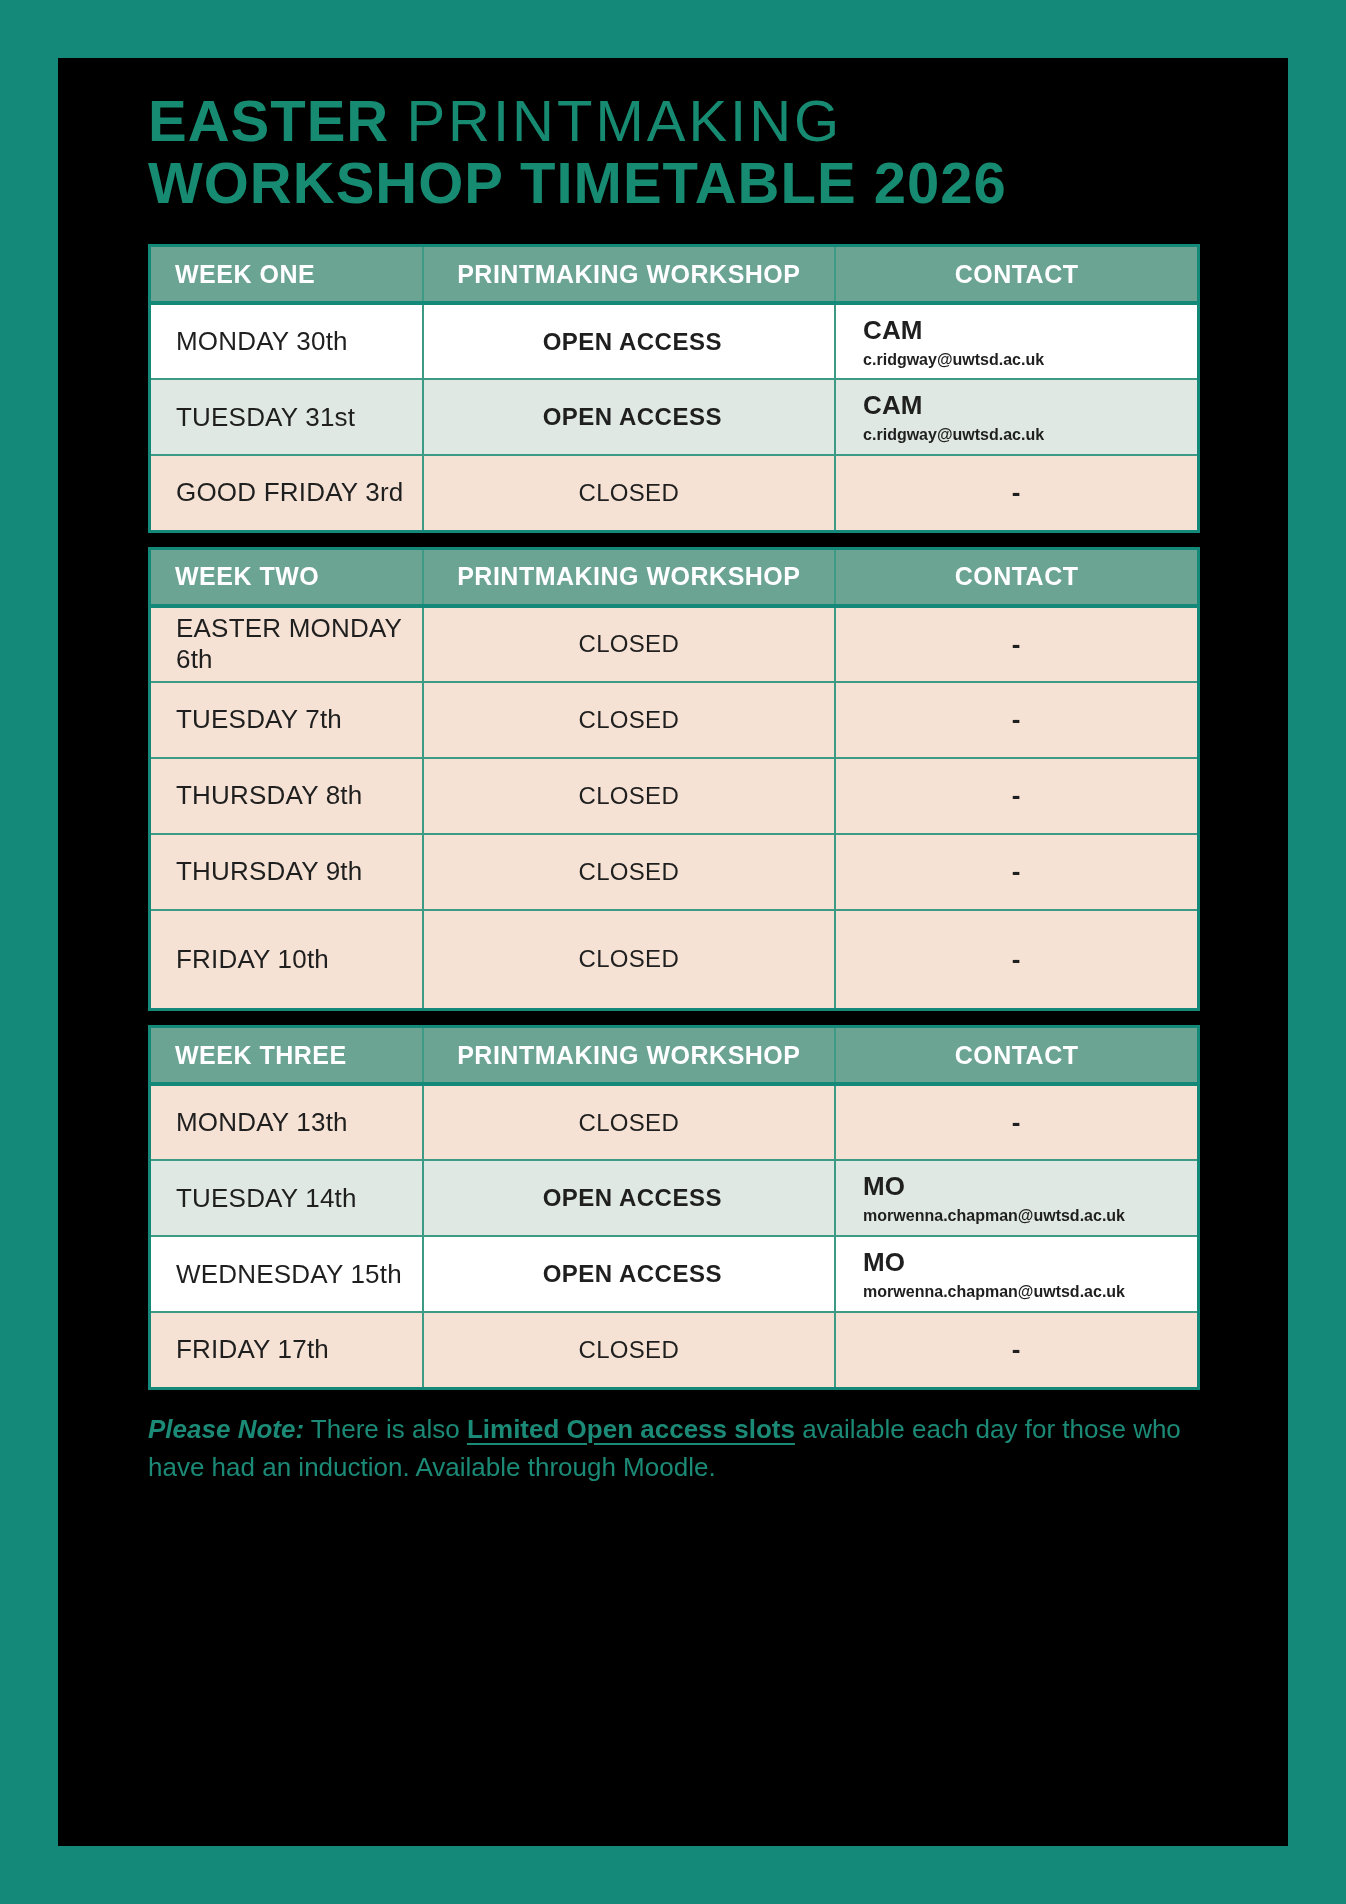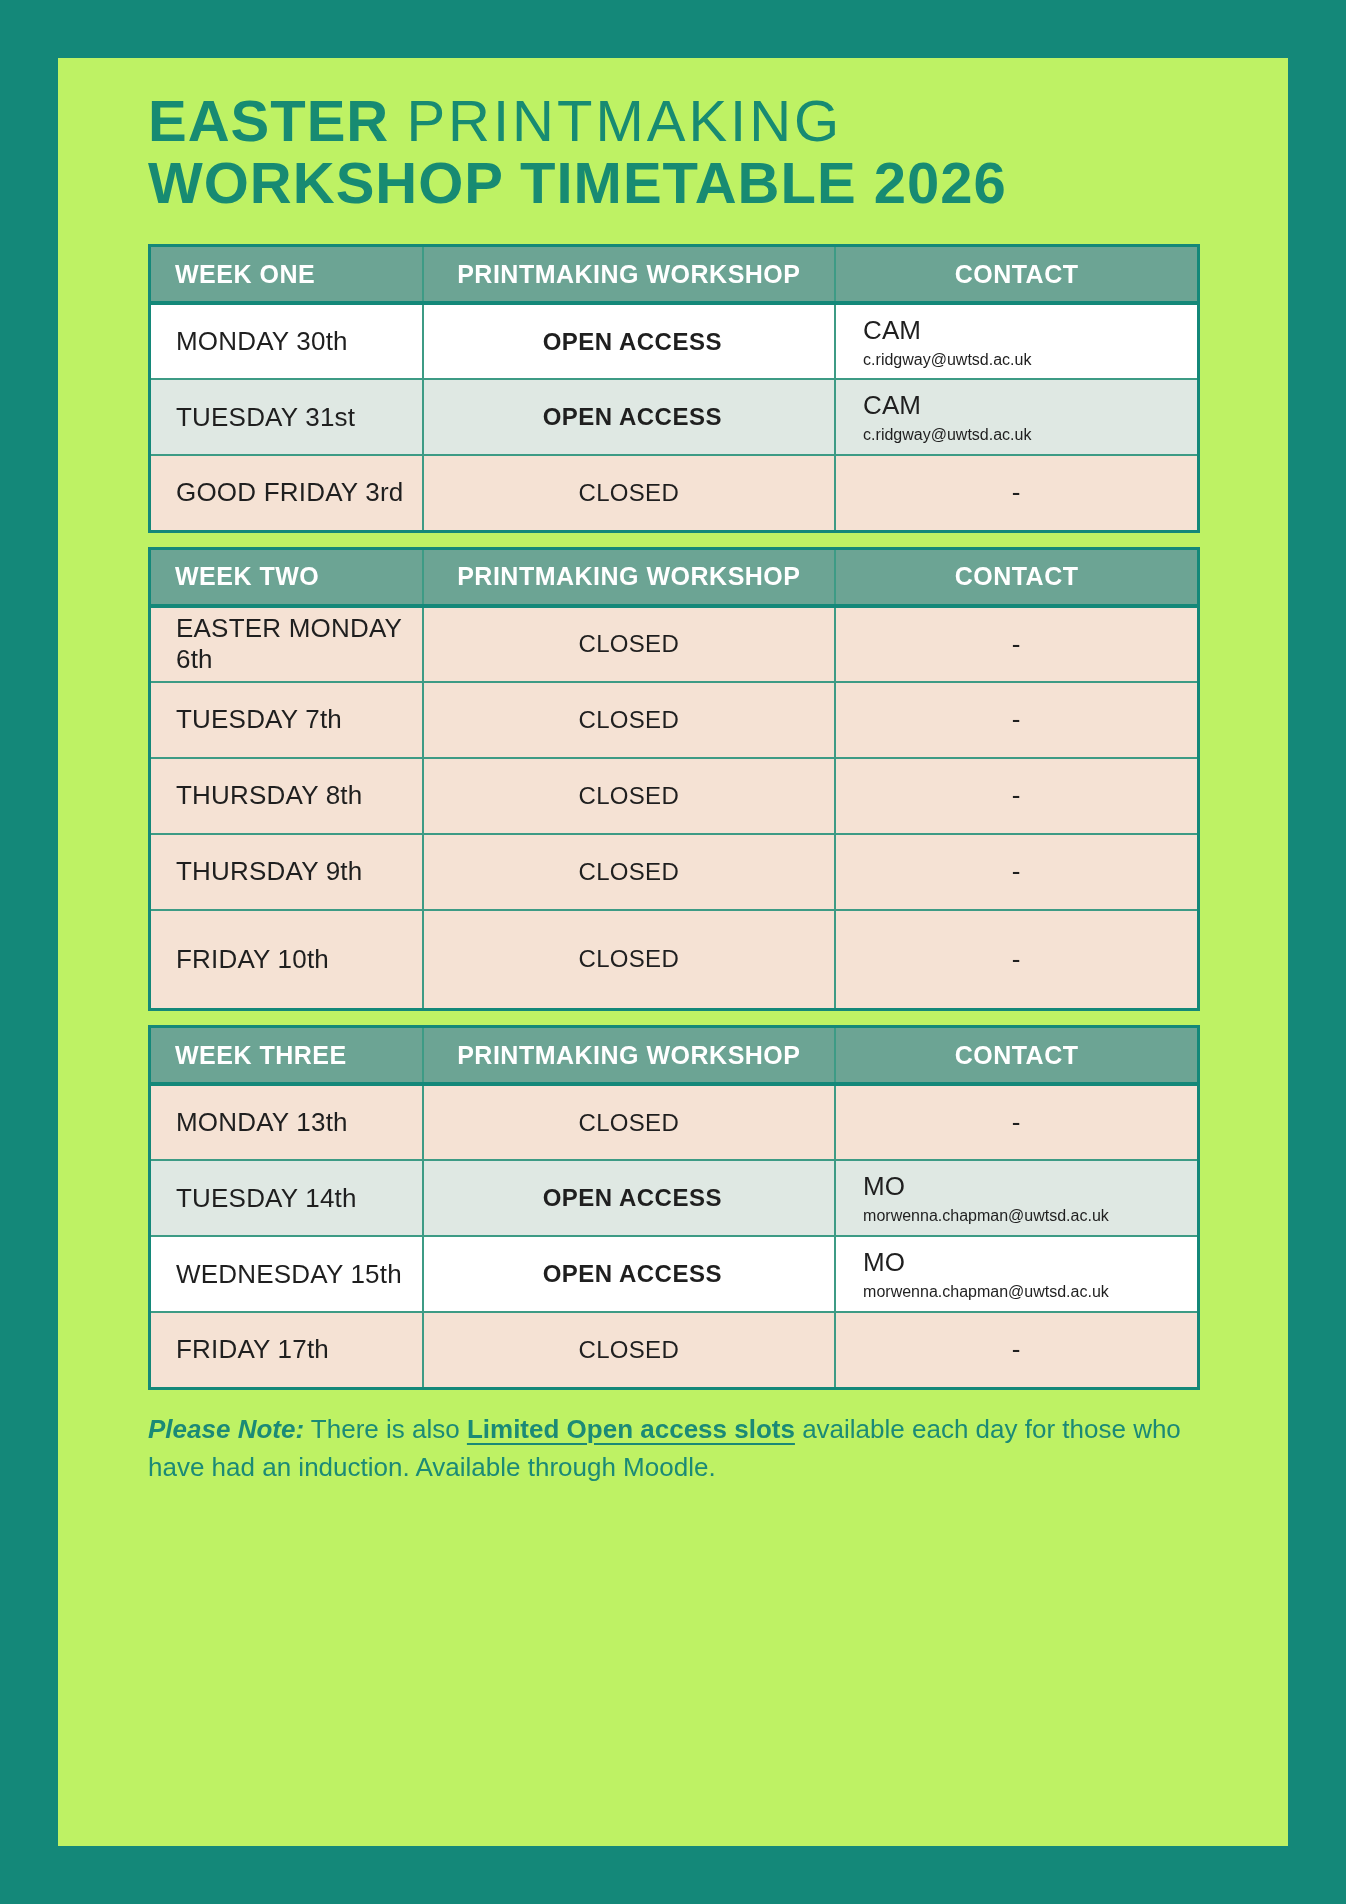--- a/index.html
+++ b/index.html
@@ -4,21 +4,21 @@
 <style>
   html,body { margin:0; padding:0; }
   body {
     width:1346px; height:1904px; position:relative;
     background:#148879;
     font-family:"Liberation Sans", sans-serif;
     -webkit-font-smoothing:antialiased;
   }
   .sheet {
     position:absolute; left:58px; top:58px;
-    width:1230px; height:1788px; background:#bef264;
+    width:1230px; height:1788px; background:#000000;
     box-sizing:border-box; padding:30px 88px 0 90px;
     overflow:hidden;
   }
   
   h1.poster-title { margin:2px 0 30px 0; color:#178B72; }
   .t-line { font-size:58px; line-height:62px; letter-spacing:1px; white-space:nowrap; }
   .t-bold { font-weight:700; }
   .t-light { font-weight:400; letter-spacing:3px; }
   
   table.tt {
@@ -37,21 +37,21 @@
   .tt th:nth-child(2) { width:40.3%; }
   .tt th:nth-child(3) { width:35.4%;text-align:center; }
   .tt td {
     border:2px solid #3D9B85; height:76px;
     color:#1F1F1F; vertical-align:middle;
     box-sizing:border-box;
   }
   .tt td.day   { font-size:26px; padding-left:25px; letter-spacing:0.2px; }
   .tt td.work  { text-align:center; font-size:24px; letter-spacing:0.3px; }
   .tt td.work.bold { font-weight:700; letter-spacing:0.5px;padding-left:8px; }
-  .tt td.contact { padding-left:27px; }
+  .tt td.contact { padding-left:27px;font-weight:bold; }
   .tt td.contact.dash { text-align:center; padding-left:0; font-size:26px; }
   .cname  { display:block; font-size:26px; }
   .cemail { display:block; font-size:16px; margin-top:5px; }
   tr.white td { background:#ffffff; }
   tr.green td { background:#DFE8E3; }
   tr.peach td { background:#F5E2D4; }
   table[data-name="week-two-table"] tr:last-child td { height:100px; }
   
   .banner {
     margin-top:18px; height:62px; background:#6FA593;

